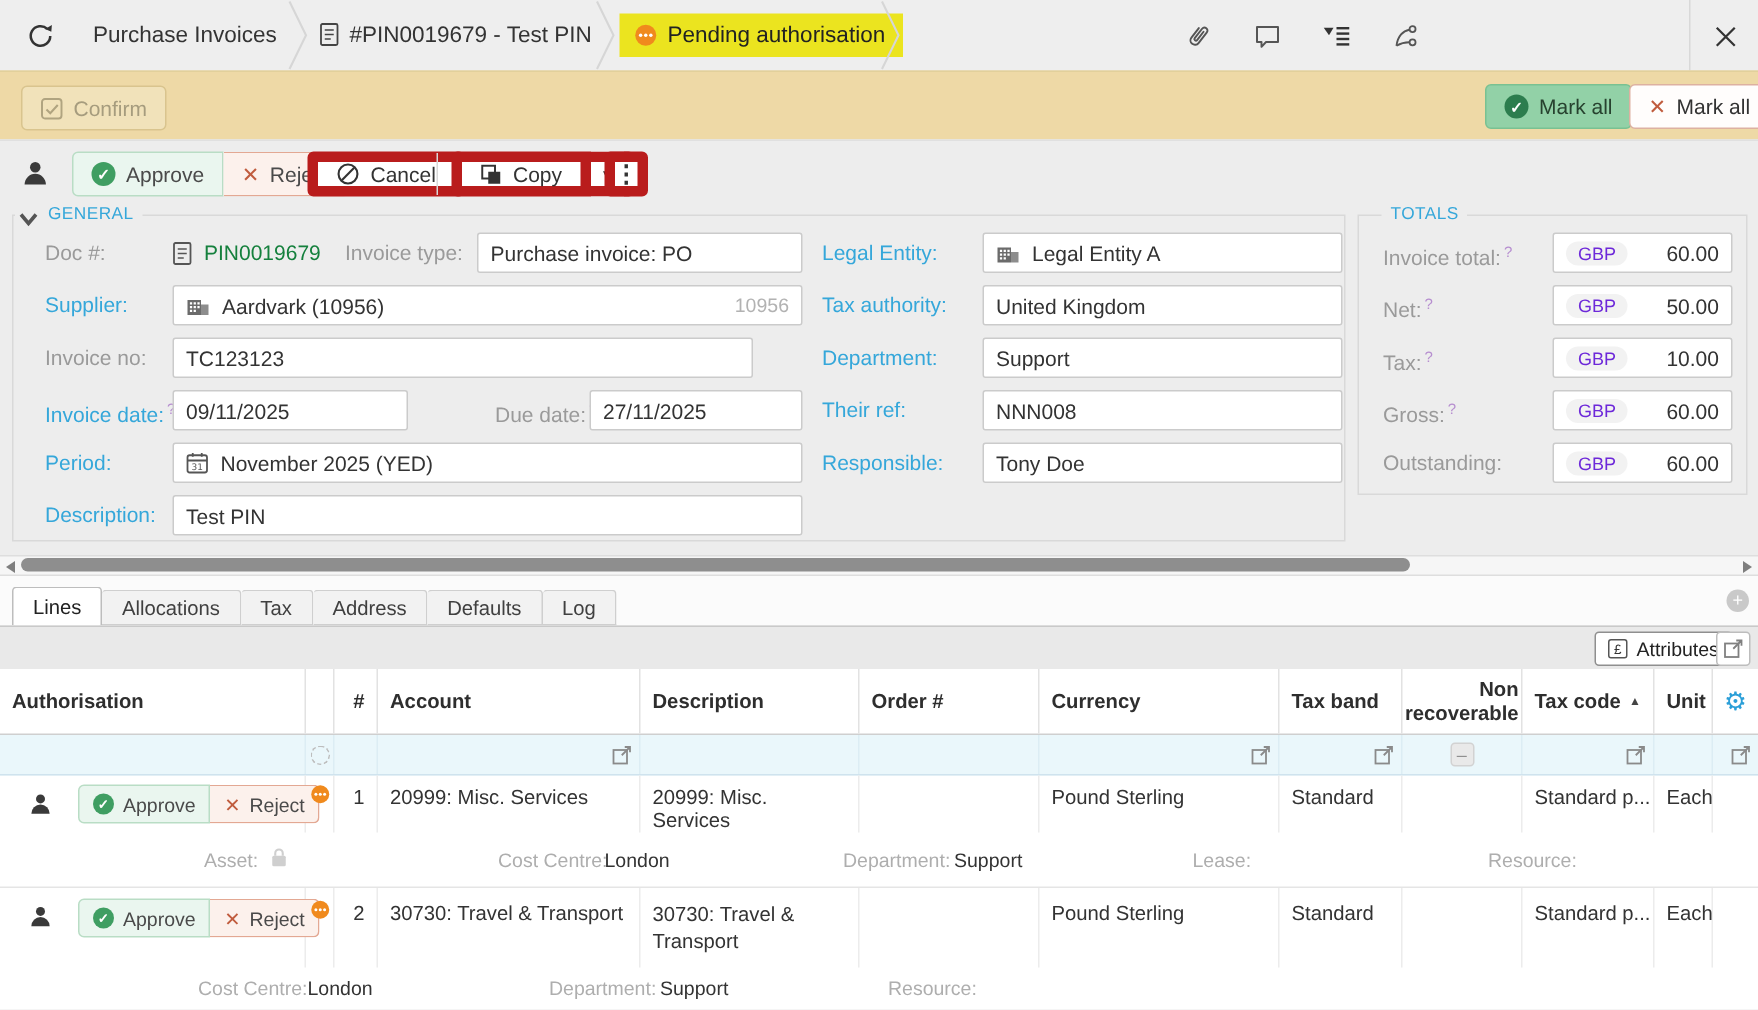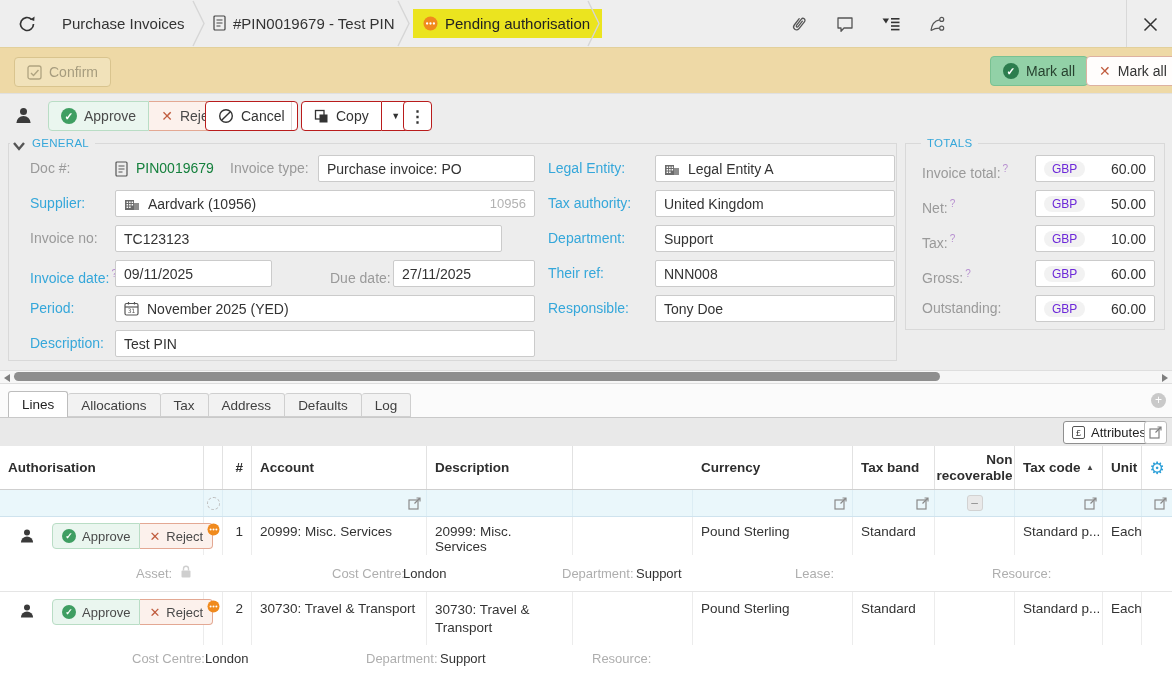--- a/index.html
+++ b/index.html
@@ -12,21 +12,21 @@
 .actionbar{left:0;top:93px;width:1172px;height:44px;background:#ededed;border-top:1px solid #e0e0e0}
 .formarea{left:0;top:137px;width:1172px;height:233px;background:#ededed}
 .hscroll{left:0;top:370px;width:1172px;height:14px;background:#f6f6f6;border-top:1px solid #dedede;border-bottom:1px solid #dedede}
 .tabstrip{left:0;top:384px;width:1172px;height:33px;background:#fbfbfb}
 .linestoolbar{left:0;top:417px;width:1172px;height:29px;background:#e9e9e9;border-top:1px solid #c9c9c9}
 .tablearea{left:0;top:446px;width:1172px;height:227px;background:#fff}
 .bc-text{height:47px;display:flex;align-items:center;font-size:15px;color:#333}
 .badge{height:29px;background:#ebe41f;display:flex;align-items:center;gap:7px;padding:0 12px 0 10px;font-size:15px;color:#222}
 .iconbtn{width:30px;height:30px;display:flex;align-items:center;justify-content:center;cursor:pointer}
 .vdiv{width:1px;background:#d8d8d8}
-.btn{display:inline-flex;align-items:center;gap:7px;height:30px;padding:0 12px;border-radius:4px;background:#fff;border:1px solid #b91c1c;font-size:14px;color:#333;cursor:pointer;white-space:nowrap}
+.btn{display:inline-flex;align-items:center;gap:7px;height:30px;padding:0 12px;border-radius:4px;background:#fff;border:7px solid #b91c1c;font-size:14px;color:#333;cursor:pointer;white-space:nowrap}
 .btn.mini{height:26px;font-size:13px;padding:0 9px;gap:6px}
 .btn-approve{background:#eaf6ef;border:1px solid #b9ddc5;border-radius:4px 0 0 4px}
 .btn-reject{background:#fcf1ec;border:1px solid #e3a893;border-left:none;border-radius:0 4px 4px 0}
 .btn-confirm{background:#f1e2ba;border:1px solid #d9c48e;color:#a49а7d;color:#a69c7e}
 .btn-markok{background:#92d1a7;border:1px solid #79c192;color:#27422f}
 .btn-markno{background:#fffdfc;border:1px solid #ddb1a1;color:#333}
 .ccircle{width:16px;height:16px;border-radius:50%;background:#3f9e62;color:#fff;font-size:10.5px;font-weight:bold;display:inline-flex;align-items:center;justify-content:center}
 .ccircle.dark{background:#2c7d4e}
 .xmark{color:#c05c3e;font-size:14px}
 
@@ -393,20 +393,21 @@
   </div>
 
   <div class="abs tablearea"></div>
 
   <div class="trow" style="top:446px;height:44px;border-bottom:1px solid #cfcfcf">
     <div class="th col-auth">Authorisation</div>
     <div class="th col-status"></div>
     <div class="th col-num" style="justify-content:flex-end">#</div>
     <div class="th col-acct">Account</div>
     <div class="th col-desc">Description</div>
+    <div class="th col-order">Order #</div>
     <div class="th col-curr">Currency</div>
     <div class="th col-band">Tax band</div>
     <div class="th col-nonrec center">
         <span><span>Non</span><br><span>recoverable</span></span>
       </div>
     <div class="th col-code">
         <span>Tax code</span>
         <span class="sortasc">▲</span>
       </div>
     <div class="th col-unit">Unit</div>

